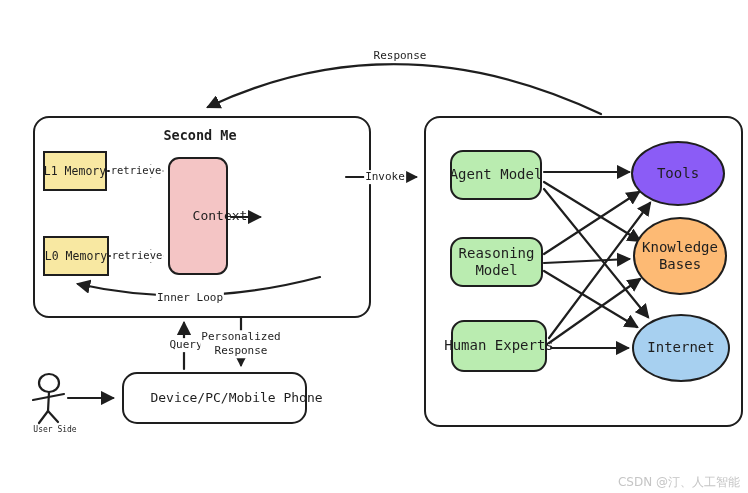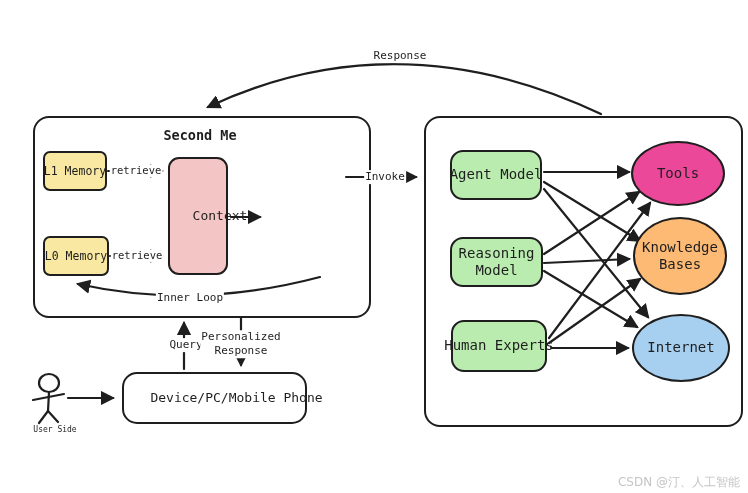--- a/index.html
+++ b/index.html
@@ -3,21 +3,21 @@
 <meta charset="utf-8">
 <style>
   html,body{margin:0;padding:0;}
   body{width:748px;height:493px;background:#ffffff;overflow:hidden;position:relative;
        font-family:"DejaVu Sans Mono",monospace;color:#1e1e1e;}
   .canvas{position:absolute;left:0;top:0;width:748px;height:493px;}
   .overlay{position:absolute;left:0;top:0;width:748px;height:493px;z-index:1;pointer-events:none;}
   .bigbox{position:absolute;border:2px solid #1e1e1e;border-radius:16px;background:transparent;z-index:2;}
   .node{position:absolute;border:2px solid #1e1e1e;display:flex;align-items:center;justify-content:center;
         text-align:center;z-index:3;line-height:1.25;box-sizing:border-box;}
-  .rect8{border-radius:7px;}
+  .rect8{border-radius:0;}
   .rect10{border-radius:11px;}
   .rect12{border-radius:13px;}
   .rect14{border-radius:15px;}
   .ellipse{border-radius:50%;}
   .nw{white-space:nowrap;}
   .boxtitle{position:absolute;z-index:4;font-size:13.5px;font-weight:bold;text-align:center;}
   .edgelabel{position:absolute;z-index:5;background:#ffffff;font-size:11px;padding:0 1px;
              transform:translate(-50%,-50%);white-space:pre-line;text-align:center;line-height:1.25;}
   .small-label{font-size:10.5px;}
   .tiny-label{font-size:8px;background:transparent;}
@@ -76,21 +76,21 @@
   <div class="node rect8 fs11 nw" style="left: 43px; top: 151px; width: 64px; height: 40px; background-color: rgb(248, 232, 162);">L1 Memory</div>
   <div class="node rect8 fs11 nw" style="left: 43px; top: 236px; width: 66px; height: 40px; background-color: rgb(248, 232, 162);">L0 Memory</div>
   <div class="node rect10 fs13" style="left: 168px; top: 157px; width: 60px; height: 118px; background-color: rgb(244, 197, 197);">Context</div>
 
   <div class="bigbox" style="left:424px;top:116px;width:315px;height:307px;"></div>
 
   <div class="node rect12 fs12 nw" style="left: 450px; top: 150px; width: 92px; height: 50px; background-color: rgb(186, 236, 176);">Agent Model</div>
   <div class="node rect12 fs12" style="left: 450px; top: 237px; width: 93px; height: 50px; background-color: rgb(186, 236, 176);">Reasoning Model</div>
   <div class="node rect12 fs12 nw" style="left: 451px; top: 320px; width: 96px; height: 52px; background-color: rgb(186, 236, 176);">Human Experts</div>
 
-  <div class="node ellipse fs12 nw" style="left: 631px; top: 141px; width: 94px; height: 65px; background-color: #ec4899; text-align: center;">Tools</div>
+  <div class="node ellipse fs12 nw" style="left: 631px; top: 141px; width: 94px; height: 65px; background-color: #8b5cf6; text-align: center;">Tools</div>
   <div class="node ellipse fs12" style="left: 633px; top: 217px; width: 94px; height: 78px; background-color: #fdba74;">Knowledge Bases</div>
   <div class="node ellipse fs12 nw" style="left: 632px; top: 314px; width: 98px; height: 68px; background-color: rgb(167, 208, 240);">Internet</div>
 
   <div class="node rect14 fs13 nw" style="left:122px;top:372px;width:185px;height:52px;background:#ffffff;">Device/PC/Mobile Phone</div>
   <div class="edgelabel tiny-label" style="left:55px;top:430px;">User Side</div>
 
   <div class="edgelabel" style="left:400px;top:56px;">Response</div>
   <div class="edgelabel" style="left:385px;top:177px;">Invoke</div>
   <div class="edgelabel small-label" style="left:136px;top:171px;">retrieve</div>
   <div class="edgelabel small-label" style="left:137px;top:256px;">retrieve</div>

